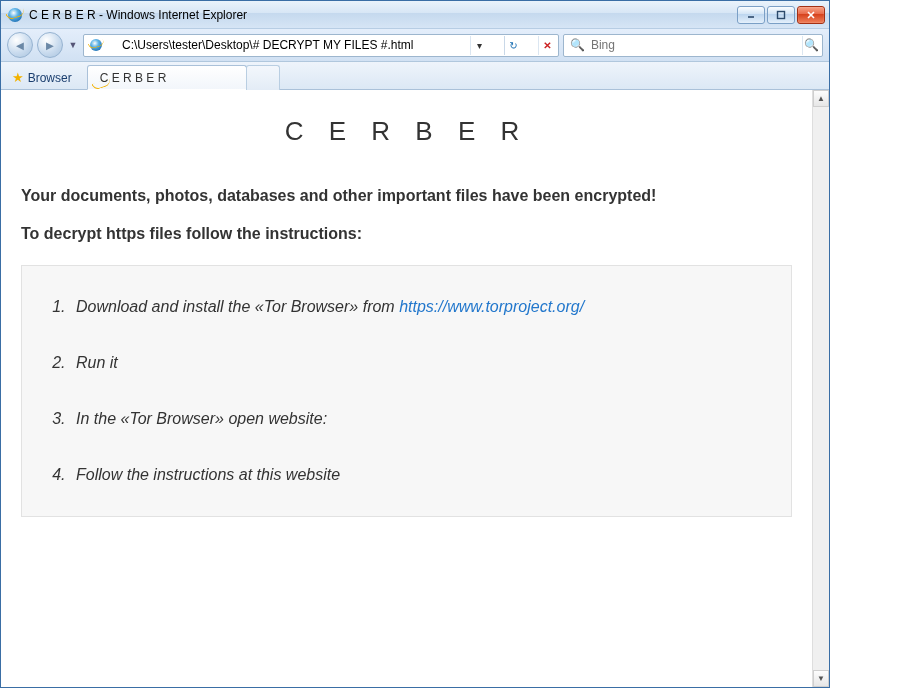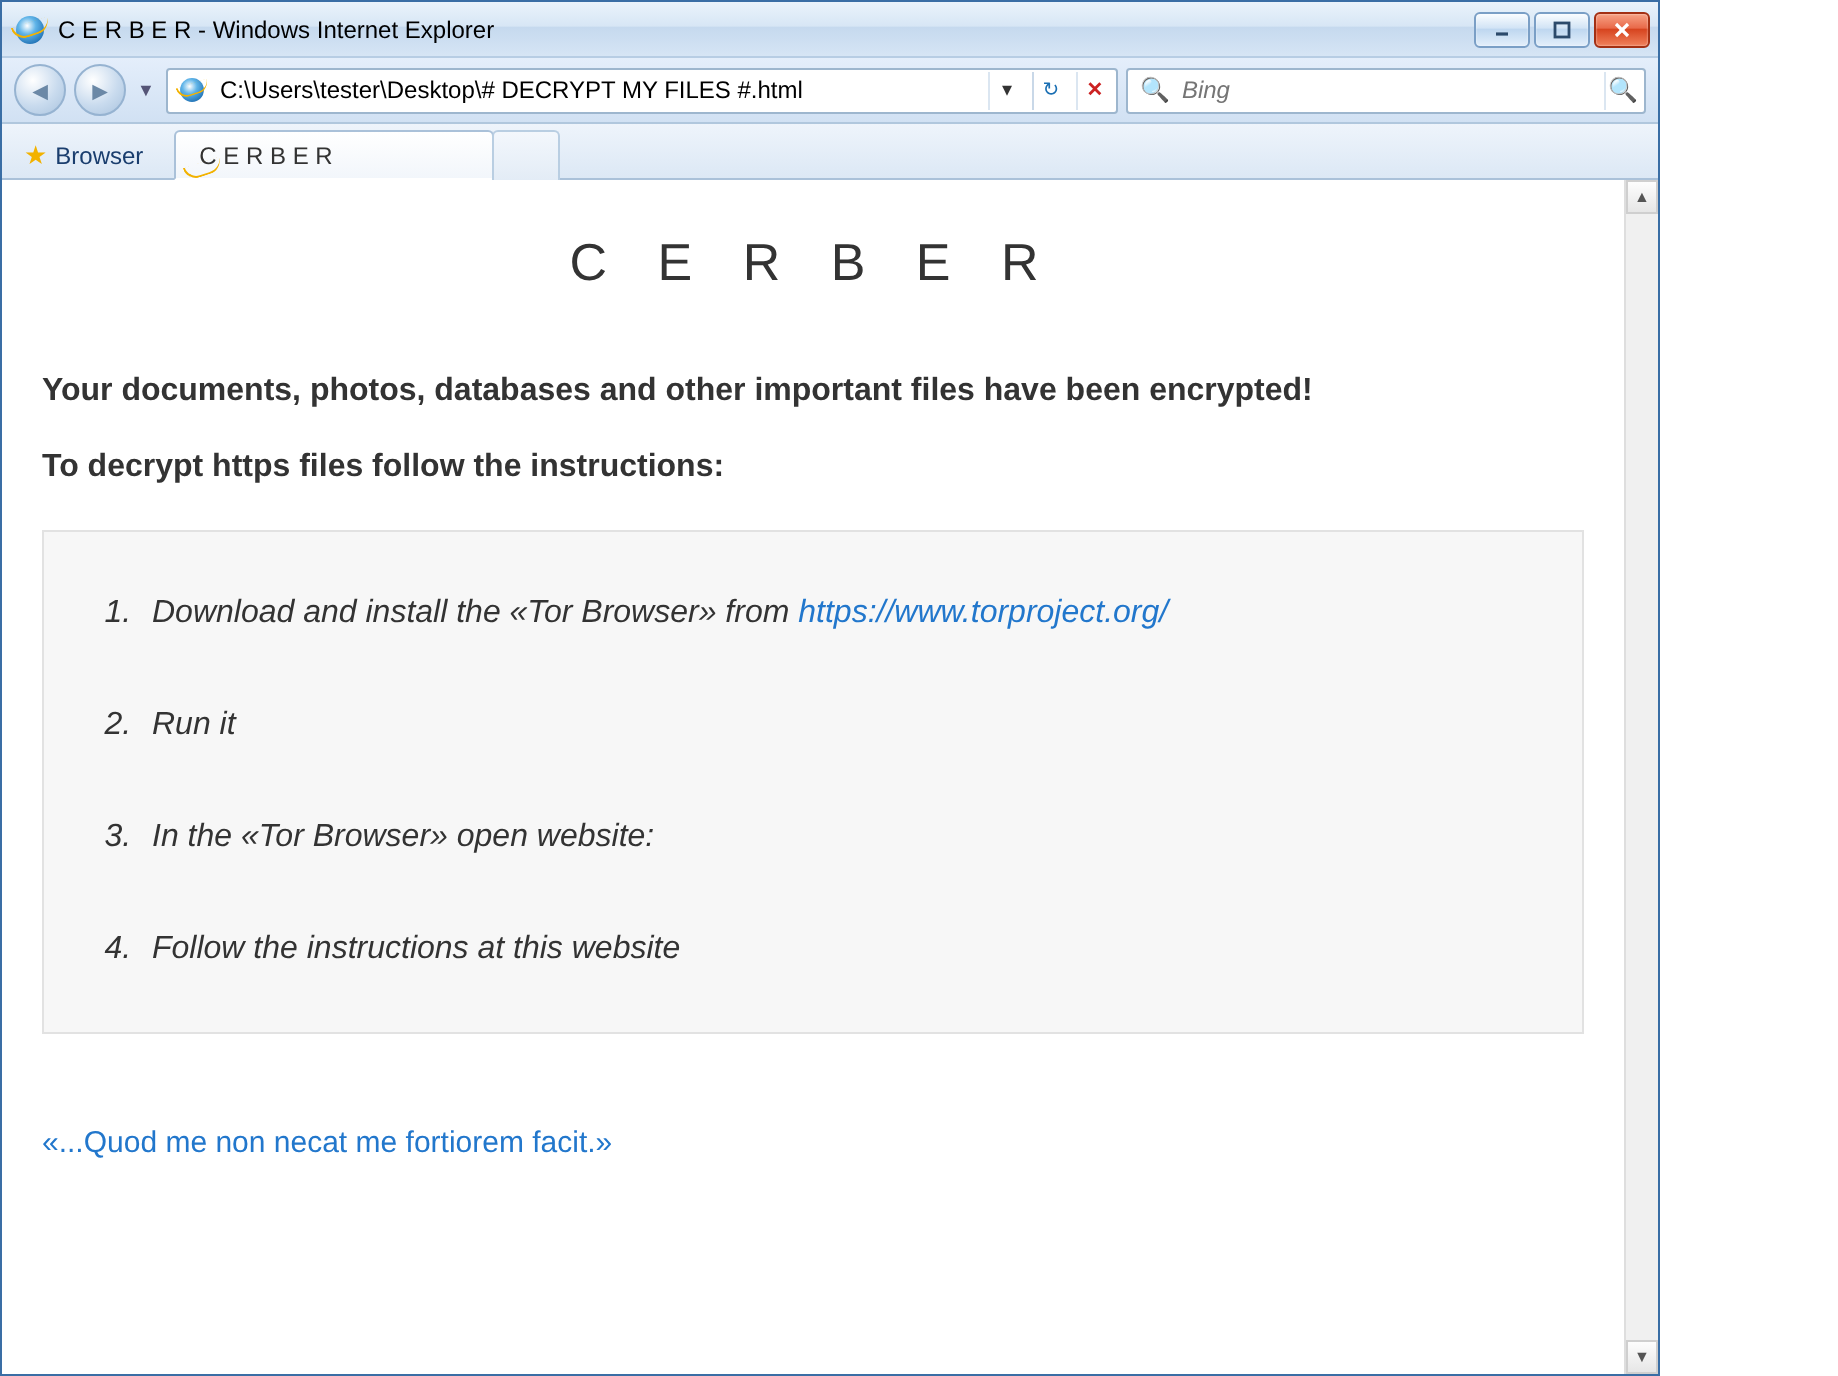--- a/index.html
+++ b/index.html
@@ -60,42 +60,42 @@
     width:12px; display:flex; align-items:center; justify-content:center;
     color:#557; font-size:9px;
   }
   .address {
     flex:1; height:23px;
     background:#fff;
     border:1px solid #9db6ce;
     border-radius:2px;
     display:flex; align-items:center;
     padding:0 2px 0 4px;
-    gap:4px;
+    gap:16px;
   }
   .address .ico { width:16px;height:16px; display:flex;align-items:center;justify-content:center;}
   .address input {
     flex:1; border:none; outline:none; font-size:12px; height:19px;
     background:transparent; color:#000;
   }
   .addr-btn {
     width:18px; height:19px; display:flex; align-items:center; justify-content:center;
     font-size:10px; color:#333;
     border-left:1px solid #dbe6f1;
   }
   .addr-btn.sep { border-left:1px solid #c9d8e8; }
   .addr-btn.refresh { color:#1a6fb3; }
   .addr-btn.stop { color:#c22; font-weight:bold;}
   .search {
     width:260px; height:23px;
     background:#fff; border:1px solid #9db6ce; border-radius:2px;
     display:flex; align-items:center; padding:0 2px 0 6px; gap:4px;
   }
   .search .mag { color:#888; font-size:12px; }
-  .search input { flex:1; border:none; outline:none; font-size:12px; font-style:italic; color:#000000; }
+  .search input { flex:1; border:none; outline:none; font-size:12px; color:#000000; }
   .search .go { width:18px; color:#1a6fb3; font-size:12px; display:flex;align-items:center;justify-content:center; border-left:1px solid #dbe6f1; height:19px;}
 
   
   .tabsrow {
     height:28px;
     background:linear-gradient(to bottom,#eef4fb,#dce8f5);
     border-bottom:1px solid #aac1d9;
     display:flex; align-items:flex-end;
     padding:0 0 0 4px;
   }
@@ -263,21 +263,20 @@
             <span>Download and install the «Tor Browser» from </span><a href="#" class="link">https://www.torproject.org/</a>
           </li>
           <li>Run it</li>
           <li>
             <span>In the «Tor Browser» open website:</span>
           </li>
           <li>Follow the instructions at this website</li>
         </ol>
       </div>
 
-      <div class="foot">«...Quod me non necat me fortiorem facit.»</div>
     </div>
 
     <div class="scrollbar">
       <div class="sb-btn">▲</div>
       <div class="sb-track"></div>
       <div class="sb-btn">▼</div>
     </div>
   </div>
 
 </div>

